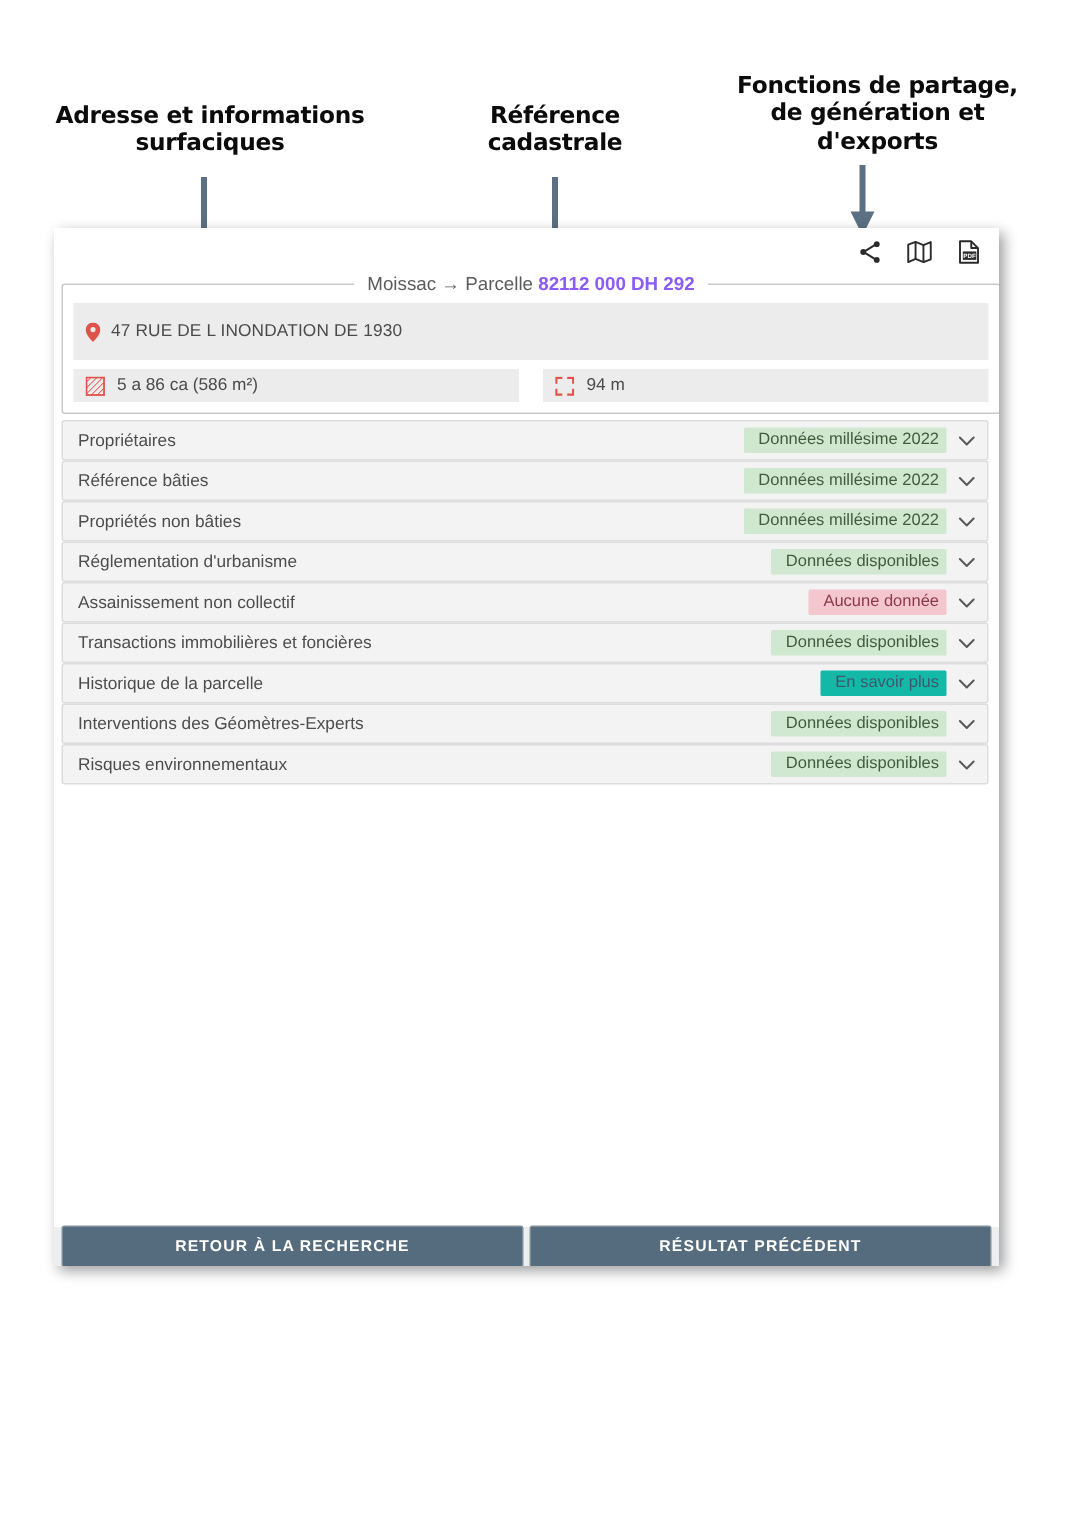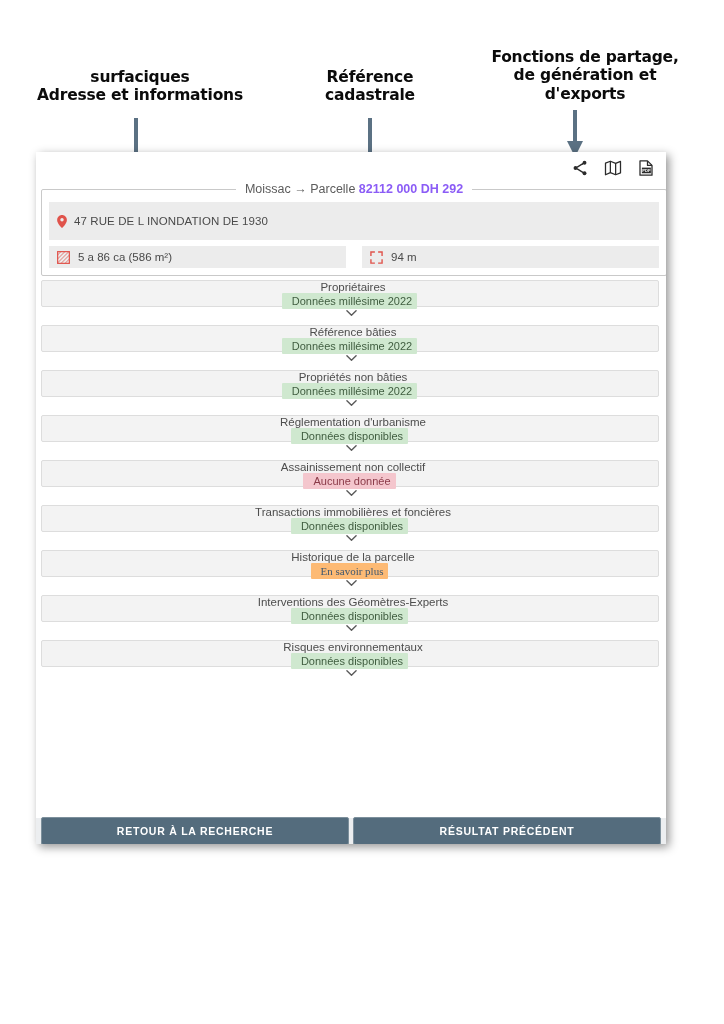--- a/index.html
+++ b/index.html
@@ -127,44 +127,43 @@
     position: absolute;
     left: 5px;
     top: 128px;
     width: 618px;
   }
   .acc-row {
     height: 25px;
     background: #f3f3f3;
     border: 1px solid #dddddd;
     border-radius: 2px;
-    margin-bottom: 18px;
+    margin-bottom: 0;
     display: flex;
     align-items: center;
     padding: 0 4px 0 10px;
     cursor: pointer;
-    flex-direction: column;
   }
   .acc-title {
     font-size: 11.5px;
     color: #4d4d4d;
     flex: 1 1 auto;
     white-space: nowrap;
   }
   .badge {
     font-size: 11px;
     padding: 2px 5px 2px 10px;
     line-height: 1.1;
     white-space: nowrap;
     margin-right: 7px;
     border-radius: 1px;
   }
   .badge.green { background: #cfe8cf; color: #3f5c3f; }
   .badge.red   { background: #f4c6cd; color: #8a3a48; }
-  .badge.blue  { background: #fdba74; color: #3e5770; font-family: Liberation Serif, serif; }
+  .badge.blue  { background: #14b8a6; color: #3e5770; }
   .chev {
     width: 13px;
     height: 13px;
     display: flex;
     align-items: center;
     justify-content: center;
     margin-right: 3px;
   }
   .chev svg { display: block; }
 
@@ -196,22 +195,22 @@
     align-items: center;
     justify-content: center;
     cursor: pointer;
     font-family: "Liberation Sans", sans-serif;
   }
 </style>
 </head>
 <body>
 
 <div class="annot-label" style="left:30px; top:68px; width:220px;">
+  <div>Adresse et informations</div>
   <div>surfaciques</div>
-  <div>Adresse et informations</div>
 </div>
 <div class="annot-arrow" style="left:126px; top:118px;">
   <svg width="20" height="70" viewBox="0 0 20 70">
     <line x1="10" y1="0" x2="10" y2="57" stroke="#5b7183" stroke-width="4"></line>
     <polygon points="10,69 2,53 18,53" fill="#5b7183"></polygon>
   </svg>
 </div>
 
 <div class="annot-label" style="left:300px; top:68px; width:140px;">
   <div>Référence</div>

